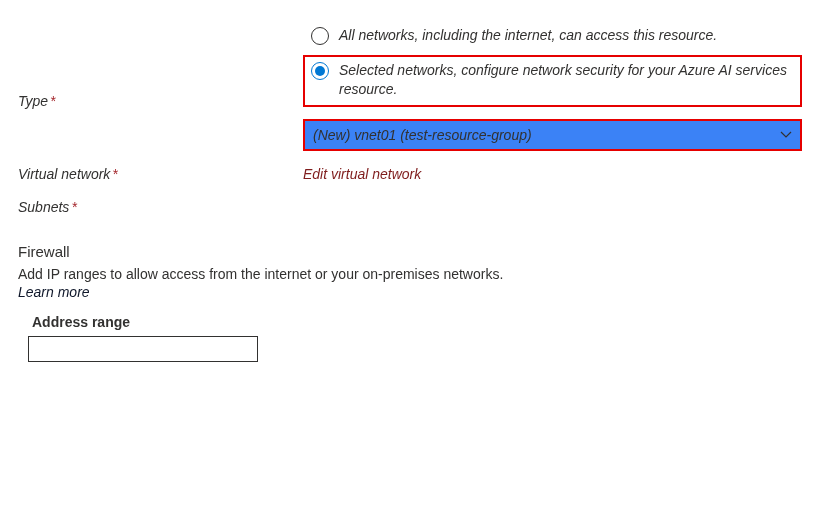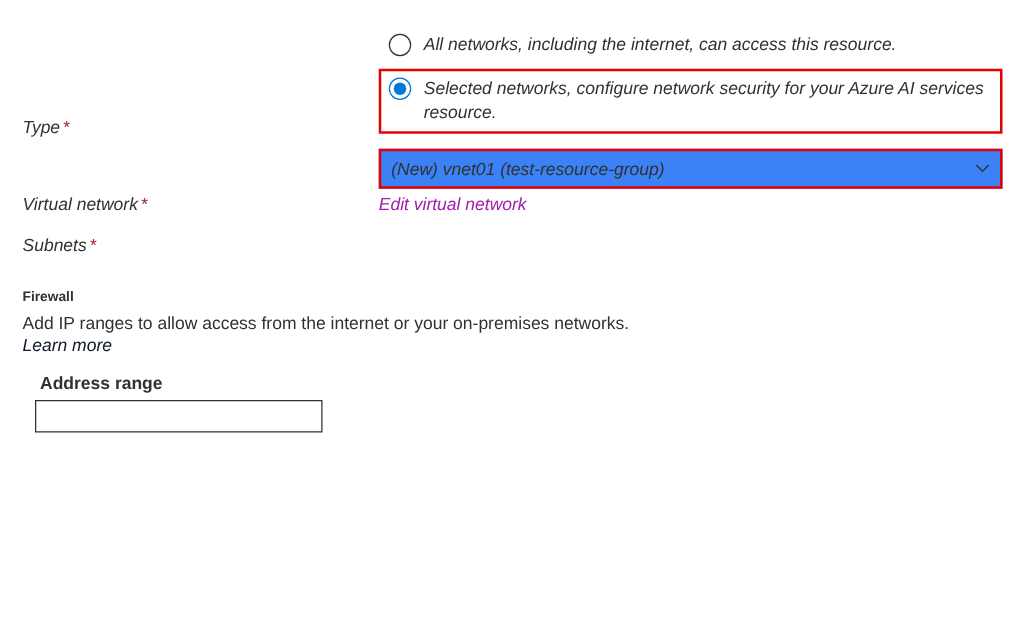--- a/index.html
+++ b/index.html
@@ -60,34 +60,34 @@
     border: 2px solid #e60000;
     padding: 4px 8px;
     display: flex;
     justify-content: space-between;
     align-items: center;
     height: 32px;
     background: #3b82f6;
   }
   .chevron svg { width: 12px; height: 12px; display:block; }
   .edit-link {
-    color: #a21caf;
+    color: #7f1d1d;
     font-size: 14px;
     cursor: pointer;
-    margin-top: 4px;
+    margin-top: 15px;
     display: inline-block;
   }
   .sub-row {
     display: flex;
     justify-content: space-between;
     margin-top: 5px;
   }
   .section-title {
-    font-weight: 700;
-    font-size: 11px;
+    font-weight: 400;
+    font-size: 15px;
     margin-top: 28px;
     margin-bottom: 6px;
   }
   .desc { margin-bottom: 2px; }
   .learn { color: #0f172a; cursor: pointer; font-style: italic; }
   .addr-label {
     font-weight: 600;
     margin: 14px 0 6px 14px;
   }
   .addr-input {

